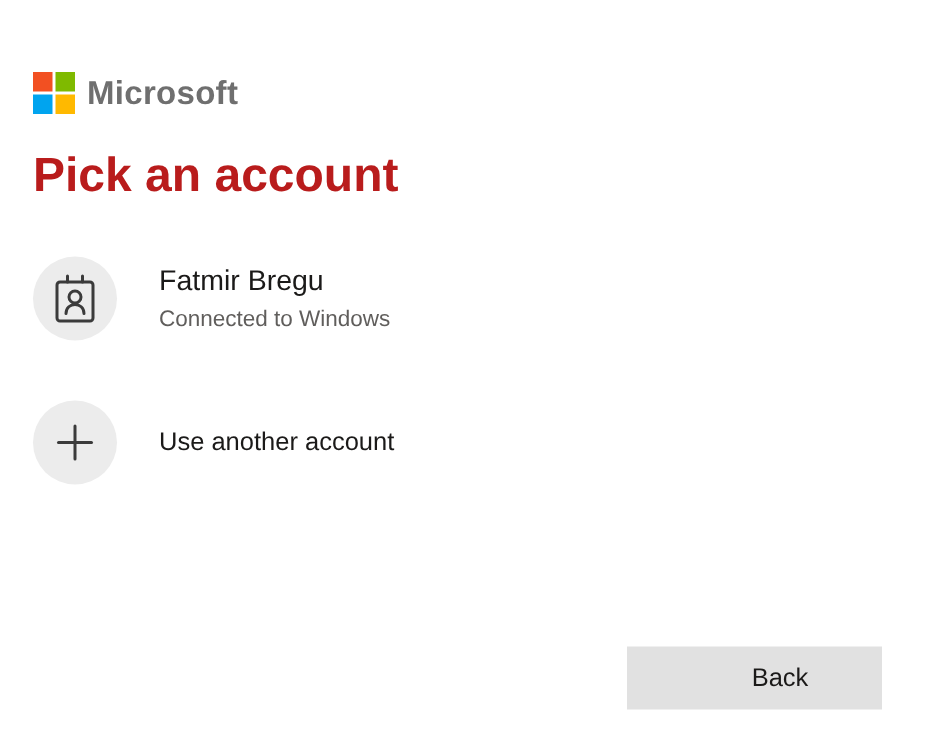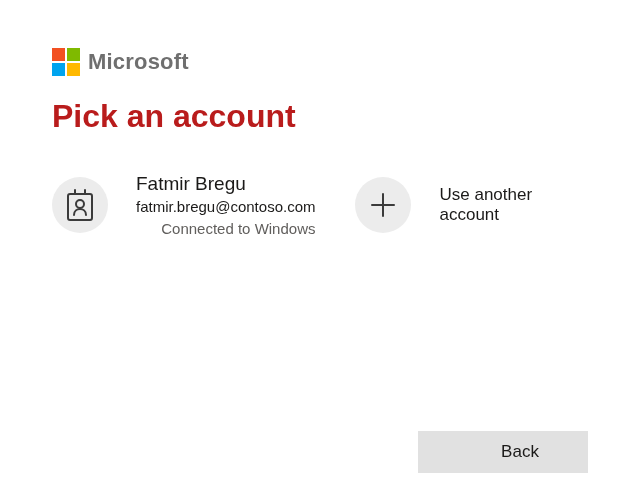--- a/index.html
+++ b/index.html
@@ -7,21 +7,21 @@
     padding: 0;
     width: 618px;
     height: 501px;
     background: #ffffff;
     font-family: "Segoe UI", "Segoe UI Web", Arial, sans-serif;
     color: #1b1b1b;
     overflow: hidden;
     position: relative;
   }
   .container {
-    padding: 48px 52px 0 52px;
+    padding: 48px 52px 0 22px;
   }
   .brand {
     display: flex;
     align-items: center;
     gap: 8px;
     margin-bottom: 22px;
   }
   .ms-logo {
     width: 28px;
     height: 28px;
@@ -42,21 +42,21 @@
     letter-spacing: 0.2px;
   }
   .title {
     font-size: 32px;
     font-weight: 600;
     color: #b91c1c;
     margin: 0 0 36px 0;
   }
   .account-list {
     display: flex;
-    flex-direction: row;
+    flex-direction: column;
     gap: 40px;
   }
   .account-row {
     display: flex;
     align-items: center;
     gap: 28px;
     cursor: pointer;
   }
   .avatar-circle {
     width: 56px;
@@ -130,21 +130,20 @@
       <div class="avatar-circle">
         <svg width="30" height="34" viewBox="0 0 30 34" fill="none" stroke-width="2" stroke-linejoin="round" stroke-linecap="round">
           <path d="M10 6 L10 2 M20 6 L20 2"></path>
           <rect x="3" y="6" width="24" height="26" rx="2"></rect>
           <circle cx="15" cy="16" r="4"></circle>
           <path d="M9 27 C9 23 12 21 15 21 C18 21 21 23 21 27"></path>
         </svg>
       </div>
       <div class="acct-text">
         <span class="acct-name">Fatmir Bregu</span>
-        <span class="acct-email">fatmir.bregu@contoso.com</span>
         <span class="acct-status">Connected to Windows</span>
       </div>
     </div>
 
     <div class="account-row">
       <div class="avatar-circle">
         <svg width="28" height="28" viewBox="0 0 28 28" fill="none" stroke="#3b3b3b" stroke-width="2" stroke-linecap="round">
           <line x1="14" y1="3" x2="14" y2="25"></line>
           <line x1="3" y1="14" x2="25" y2="14"></line>
         </svg>

